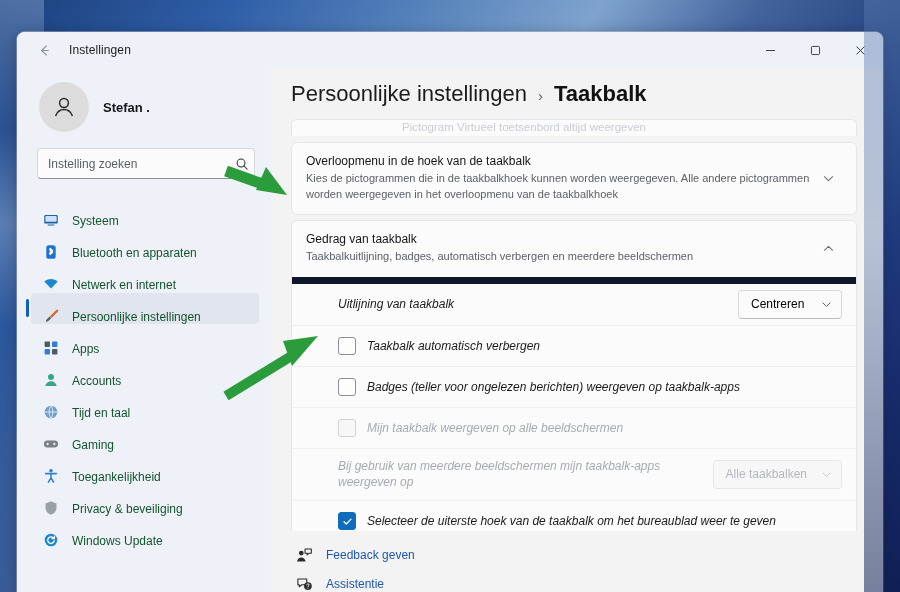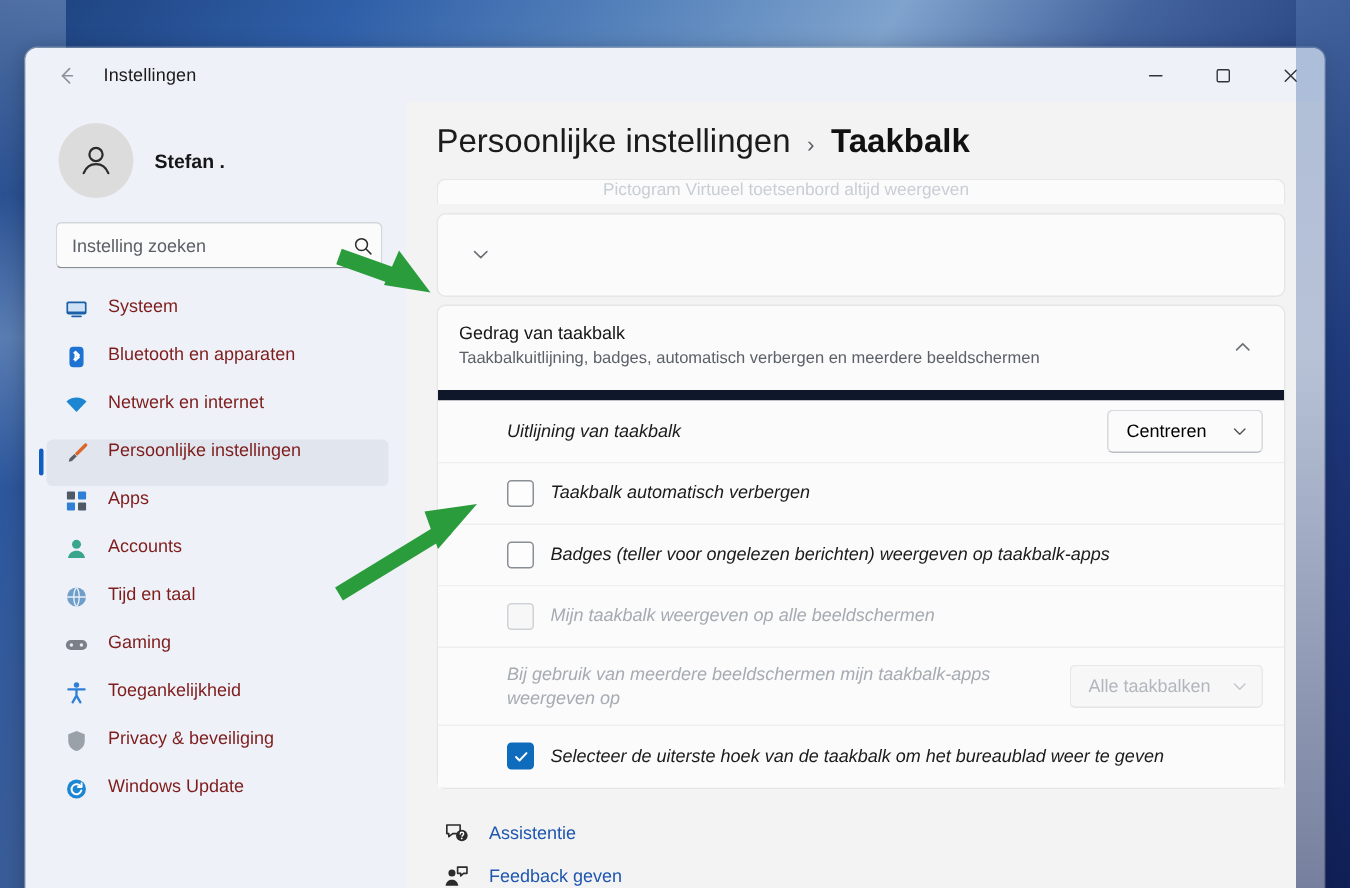--- a/index.html
+++ b/index.html
@@ -146,27 +146,27 @@
     right: 8px; top: 0;
     height: 31px;
     display: flex; align-items: center;
     color: #2b2b2b;
     pointer-events: none;
   }
   .nav { display: flex; flex-direction: column; gap: 1px; padding-left: 2px; }
   .nav-item {
     position: relative;
     display: flex;
-    align-items: flex-start;
+    align-items: flex-end;
     gap: 13px;
     height: 31px;
     padding-left: 11px;
     border-radius: 4px;
     font-size: 12px;
-    color: #7f1d1d;
+    color: #14532d;
   }
   .nav-item.active { background: #e0e5ee; }
   .nav-item.active::before {
     content: "";
     position: absolute;
     left: -5px; top: 6px;
     width: 3px; height: 18px;
     border-radius: 2px;
     background: #0f5ec2;
   }
@@ -540,20 +540,24 @@
         </div>
 
         <div class="settings-scroll">
 
           <div class="card clipped">
             <div class="clipped-text">Pictogram Virtueel toetsenbord altijd weergeven</div>
           </div>
 
           <div class="card">
             <div class="card-head">
+              <div class="card-head-texts">
+                <div class="card-title">Overloopmenu in de hoek van de taakbalk</div>
+                <div class="card-sub">Kies de pictogrammen die in de taakbalkhoek kunnen worden weergegeven. Alle andere pictogrammen worden weergegeven in het overloopmenu van de taakbalkhoek</div>
+              </div>
               <div class="chev">
                 <svg width="13" height="13" viewBox="0 0 14 14" fill="none" aria-hidden="true">
                   <path d="M2.6 5.1L7 9.4l4.4-4.3" stroke="currentColor" stroke-width="1.15" stroke-linecap="round" stroke-linejoin="round"></path>
                 </svg>
               </div>
             </div>
           </div>
 
           <div class="group">
 
@@ -618,38 +622,38 @@
             </div>
 
           </div>
         </div>
 
         <div class="footer">
 
           <div class="flink">
             <span class="flink-ico">
               <svg width="17" height="17" viewBox="0 0 18 18" fill="none" aria-hidden="true">
+                <circle cx="5.6" cy="6.4" r="2.5" fill="#2b2b2b"></circle>
+                <path d="M1.1 15.4c.5-2.8 2.3-4.2 4.5-4.2s4 1.4 4.5 4.2H1.1z" fill="#2b2b2b"></path>
+                <path d="M9.6 2.2h6.6v4.4h-2.4l-2 1.8V6.6H9.6V2.2z" stroke="#2b2b2b" stroke-width="1.15" stroke-linejoin="round" fill="none"></path>
+              </svg>
+            </span>
+            <span class="flink-label">Feedback geven</span>
+          </div>
+
+          <div class="flink">
+            <span class="flink-ico">
+              <svg width="17" height="17" viewBox="0 0 18 18" fill="none" aria-hidden="true">
                 <path d="M2 3.2h9.4v6.1H6.2L3.4 11.4V9.3H2V3.2z" stroke="#2b2b2b" stroke-width="1.15" stroke-linejoin="round" fill="none"></path>
                 <circle cx="12.6" cy="10.6" r="4.1" fill="#2b2b2b"></circle>
                 <path d="M11.4 9.5c0-.7.6-1.2 1.3-1.2s1.2.5 1.2 1.1c0 .9-1.1.9-1.1 1.7" stroke="#fff" stroke-width=".95" stroke-linecap="round" fill="none"></path>
                 <circle cx="12.5" cy="12.7" r=".62" fill="#fff"></circle>
               </svg>
             </span>
             <span class="flink-label">Assistentie</span>
-          </div>
-
-          <div class="flink">
-            <span class="flink-ico">
-              <svg width="17" height="17" viewBox="0 0 18 18" fill="none" aria-hidden="true">
-                <circle cx="5.6" cy="6.4" r="2.5" fill="#2b2b2b"></circle>
-                <path d="M1.1 15.4c.5-2.8 2.3-4.2 4.5-4.2s4 1.4 4.5 4.2H1.1z" fill="#2b2b2b"></path>
-                <path d="M9.6 2.2h6.6v4.4h-2.4l-2 1.8V6.6H9.6V2.2z" stroke="#2b2b2b" stroke-width="1.15" stroke-linejoin="round" fill="none"></path>
-              </svg>
-            </span>
-            <span class="flink-label">Feedback geven</span>
           </div>
 
         </div>
       </div>
     </div>
   </div>
 
   <svg class="arrow-layer" viewBox="0 0 900 592">
     <g>
       <path d="M226 171 L268 186" stroke="#2b9c3c" stroke-width="11" stroke-linecap="butt" fill="none"></path>

